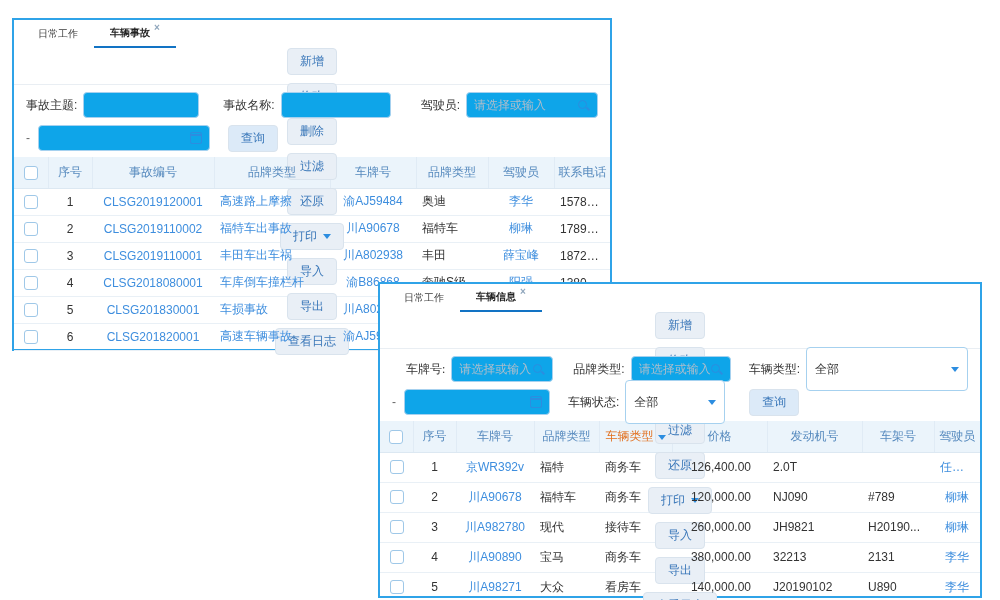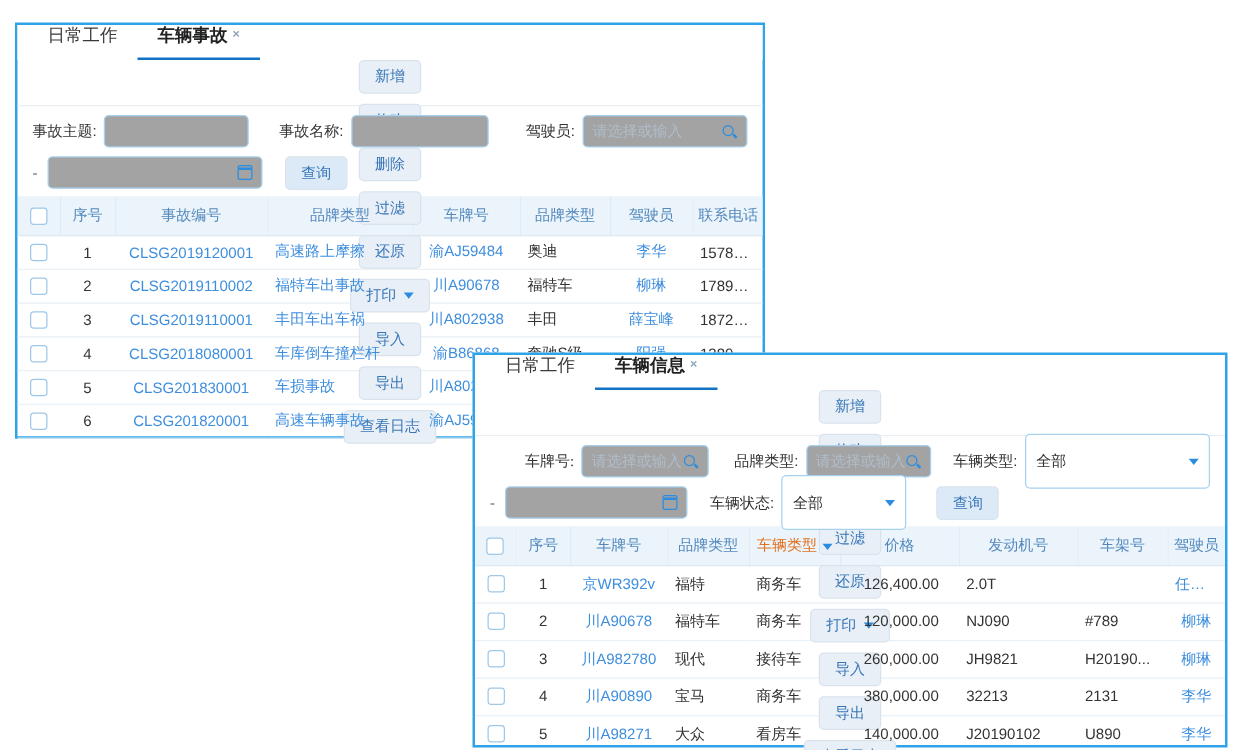--- a/index.html
+++ b/index.html
@@ -5,36 +5,36 @@
   * { box-sizing: border-box; font-family: "Liberation Sans", sans-serif; }
   html,body { margin:0; padding:0; }
   body { width:1000px; height:600px; position:relative; background:#fff; overflow:hidden; }
 
   .panel { position:absolute; background:#fff; border:2px solid #2FA3E8; }
   .panel-accidents { left:12px; top:18px; width:600px; height:333px; z-index:1; }
   .panel-vehicles  { left:378px; top:282px; width:604px; height:316px; z-index:2; }
 
   
   .tabbar { display:flex; align-items:stretch; height:28px; padding-left:8px; background:#fff; }
-  .tab { display:flex; padding:0 16px; font-size:14px; color:#3a3a3a; cursor:pointer; position:relative; }
+  .tab { display:flex; align-items:center; padding:0 16px; font-size:10px; color:#3a3a3a; cursor:pointer; position:relative; }
   .tab.active { font-weight:bold; color:#222; border-bottom:2px solid #1273C4; }
   .tab-close { margin-left:4px; color:#8FA6BC; font-size:10px; line-height:10px; align-self:flex-start; margin-top:3px; cursor:pointer; }
   .tab-close::before { content:'\00d7'; }
 
   
   .toolbar { display:flex; gap:8px; align-items:center; padding:0 10px; height:37px; border-bottom:1px solid #E9EEF3;flex-direction:column; }
   .btn { background:#E9EFF6; border:1px solid #D9E3ED; border-radius:4px; color:#3876B8; font-size:12px; padding:4px 12px; cursor:pointer; display:inline-flex; align-items:center; white-space:nowrap; }
   .btn-query { background:#DCEAF8; }
 
   
   .filterbar { padding:7px 12px 6px; display:flex; flex-direction:column; gap:7px; }
   .frow { display:flex; align-items:center; font-size:12px; color:#333; height:26px; }
   .frow label { margin-right:6px; white-space:nowrap; }
   .dash { margin-right:8px; color:#666; }
-  .field { display:flex; align-items:center; border:1px solid #A6D1EF; border-radius:4px; height:26px; padding:0 7px; background:#a3a3a3; }
+  .field { display:flex; align-items:center; border:1px solid #A6D1EF; border-radius:4px; height:26px; padding:0 7px; background:#0ea5e9; }
   .field input { border:none; outline:none; font-size:12px; flex:1; min-width:0; color:#333; background:transparent; padding:0; }
   .field input::placeholder { color:#AEBDCB; }
   .select { display:flex; align-items:center; justify-content:space-between; border:1px solid #A6D1EF; border-radius:4px; height:44px; padding:0 8px; background:#fff; color:#333; cursor:pointer; }
 
   
   .icon-search { position:relative; width:13px; height:13px; display:inline-block; flex:0 0 auto; }
   .icon-search::before { content:''; position:absolute; left:1px; top:1px; width:7px; height:7px; border:1.6px solid #2C8DE0; border-radius:50%; }
   .icon-search::after { content:''; position:absolute; left:9px; top:9px; width:4px; height:1.8px; background:#2C8DE0; transform:rotate(45deg); }
   .icon-calendar { position:relative; width:12px; height:12px; display:inline-block; border:1.5px solid #2C8DE0; border-radius:2px; flex:0 0 auto; }
   .icon-calendar::before { content:''; position:absolute; left:0; right:0; top:1px; height:2px; background:#2C8DE0; }
@@ -53,21 +53,21 @@
 
   
   .tbl-accidents td:nth-child(4), .tbl-accidents td:nth-child(6), .tbl-accidents td:nth-child(8) { text-align:left; }
   .tbl-vehicles td:nth-child(4), .tbl-vehicles td:nth-child(5), .tbl-vehicles td:nth-child(7), .tbl-vehicles td:nth-child(8) { text-align:left; }
   .tbl-vehicles td:nth-child(6) { text-align:right; padding-right:16px; }
 
   
   .w-subject { width:116px; } .w-name { width:110px; } .w-driver { width:132px; margin-right:0; }
   .w-date-a { width:172px; } .w-plate { width:102px; } .w-brand { width:100px; }
   .w-vtype { width:190px; } .w-date-v { width:146px; } .w-status { width:100px; }
-  .ml14 { margin-left:28px;font-family:Liberation Serif, serif; } .ml18 { margin-left:18px; } .ml20 { margin-left:20px; } .ml24 { margin-left:24px; }
+  .ml14 { margin-left:14px;font-family:Liberation Serif, serif; } .ml18 { margin-left:18px; } .ml20 { margin-left:20px; } .ml24 { margin-left:24px; }
   .spacer { flex:1; }
 </style>
 </head>
 <body>
 
 <div class="panel panel-accidents">
   <div class="tabbar">
     <div class="tab">
       <span>日常工作</span>
     </div>

